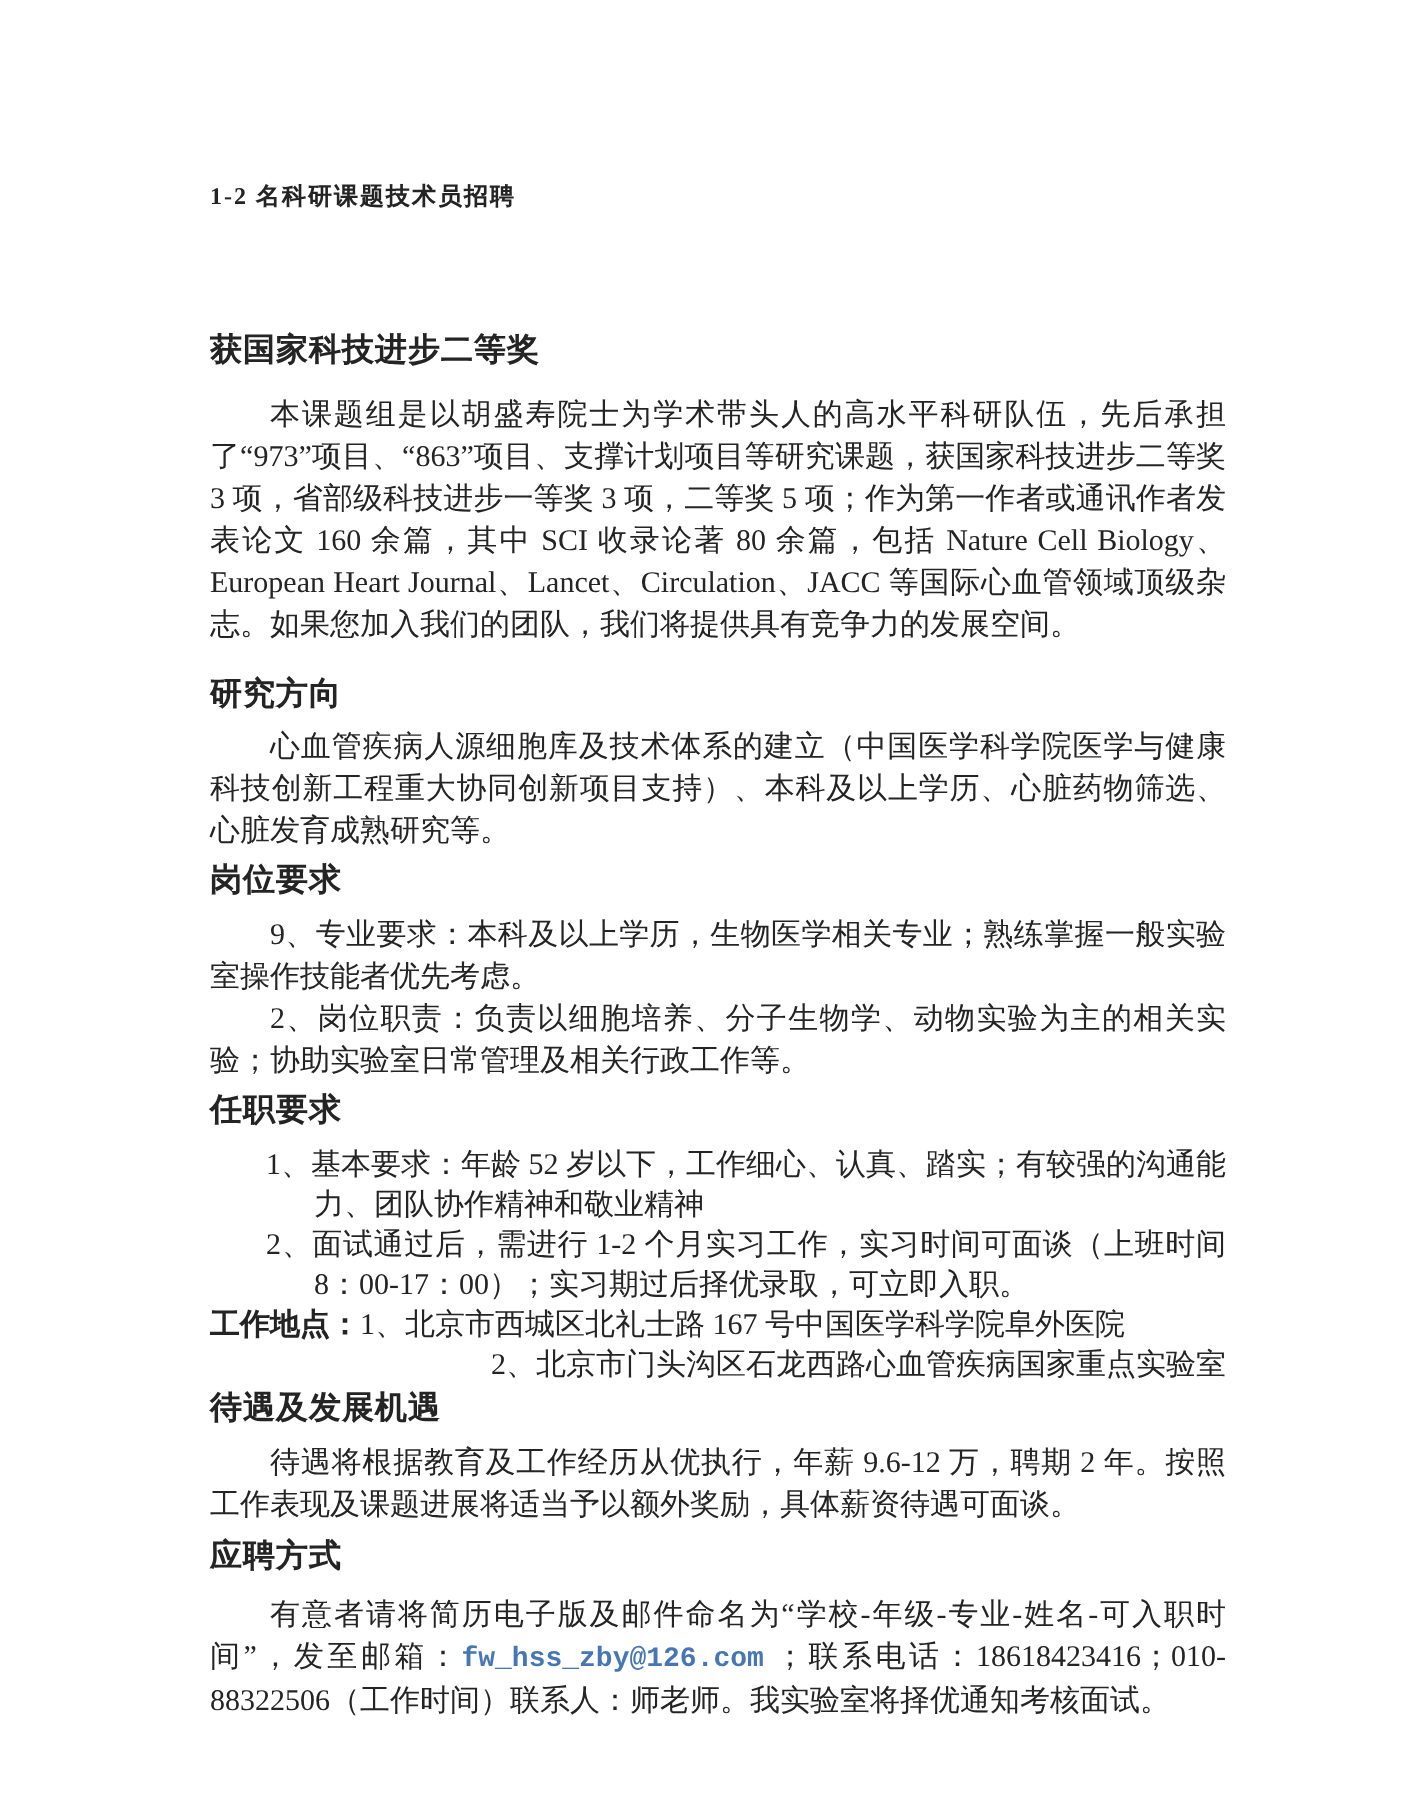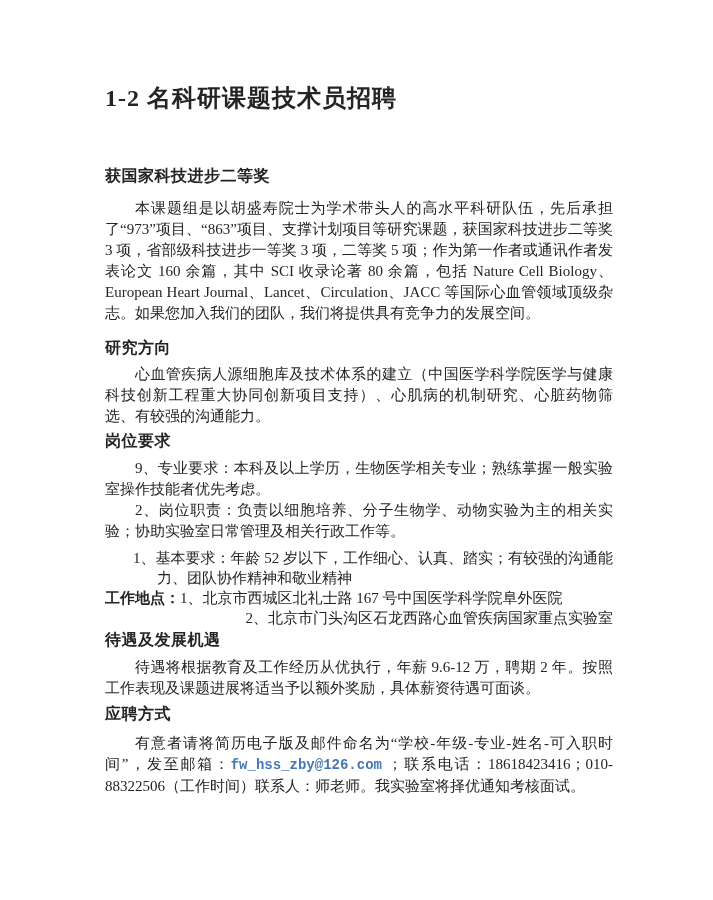--- a/index.html
+++ b/index.html
@@ -8,21 +8,21 @@
     width:713px; height:900px;
     background:#ffffff;
     box-sizing:border-box;
     padding:84px 100px 0 105px;
     font-family:"Liberation Serif","DejaVu Serif",serif;
     color:#242424;
     overflow:hidden;
   }
   .doc-title {
     margin:0;
-    font-size:24px;
+    font-size:12px;
     line-height:28px;
     font-weight:bold;
     letter-spacing:1px;
   }
   .sec-heading {
     margin:0;
     font-size:16px;
     line-height:22px;
     font-weight:bold;
     letter-spacing:0.5px;
@@ -81,28 +81,30 @@
 <body>
 
 <div class="page" style="color: rgb(36, 36, 36); background: rgb(255, 255, 255);">
 
   <h1 class="doc-title">1-2 名科研课题技术员招聘</h1>
 
   <h2 class="sec-heading mt-h-info">获国家科技进步二等奖</h2>
   <p class="body-p indent mt-p-info">本课题组是以胡盛寿院士为学术带头人的高水平科研队伍，先后承担了“973”项目、“863”项目、支撑计划项目等研究课题，获国家科技进步二等奖 3 项，省部级科技进步一等奖 3 项，二等奖 5 项；作为第一作者或通讯作者发表论文 160 余篇，其中 SCI 收录论著 80 余篇，包括 Nature Cell Biology、European Heart Journal、Lancet、Circulation、JACC 等国际心血管领域顶级杂志。如果您加入我们的团队，我们将提供具有竞争力的发展空间。</p>
 
   <h2 class="sec-heading mt-h-research">研究方向</h2>
-  <p class="body-p indent mt-p-research">心血管疾病人源细胞库及技术体系的建立（中国医学科学院医学与健康科技创新工程重大协同创新项目支持）、心肌病的机制研究、心脏药物筛选、有较强的沟通能力。</p>
+  <p class="body-p indent mt-p-research">心血管疾病人源细胞库及技术体系的建立（中国医学科学院医学与健康科技创新工程重大协同创新项目支持）、本科及以上学历、心脏药物筛选、心脏发育成熟研究等。</p>
 
   <h2 class="sec-heading mt-h-require">岗位要求</h2>
   <p class="body-p indent mt-p-require">9、专业要求：本科及以上学历，生物医学相关专业；熟练掌握一般实验室操作技能者优先考虑。</p>
   <p class="body-p indent">2、岗位职责：负责以细胞培养、分子生物学、动物实验为主的相关实验；协助实验室日常管理及相关行政工作等。</p>
 
+  <h2 class="sec-heading mt-h-qual">任职要求</h2>
   <div class="mt-list-qual">
     <p class="qual-item"><span>1、</span><span>基本要求：年龄 52 岁以下，工作细心、认真、踏实；有较强的沟通能力、团队协作精神和敬业精神</span></p>
+    <p class="qual-item"><span>2、</span><span>面试通过后，需进行 1-2 个月实习工作，实习时间可面谈（上班时间 8：00-17：00）；实习期过后择优录取，可立即入职。</span></p>
   </div>
   <p class="loc-line"><span class="loc-label">工作地点：</span><span>1、北京市西城区北礼士路 167 号中国医学科学院阜外医院</span></p>
   <p class="loc-line-2">2、北京市门头沟区石龙西路心血管疾病国家重点实验室</p>
 
   <h2 class="sec-heading mt-h-benefit">待遇及发展机遇</h2>
   <p class="body-p indent mt-p-benefit">待遇将根据教育及工作经历从优执行，年薪 9.6-12 万，聘期 2 年。按照工作表现及课题进展将适当予以额外奖励，具体薪资待遇可面谈。</p>
 
   <h2 class="sec-heading mt-h-apply">应聘方式</h2>
   <p class="body-p indent mt-p-apply"><span>有意者请将简历电子版及邮件命名为“学校-年级-专业-姓名-可入职时间”，发至邮箱：</span><a class="email-link" style="color: rgb(70, 119, 180); font-weight: bold;">fw_hss_zby@126.com</a><span> ；联系电话：18618423416；010-88322506（工作时间）联系人：师老师。我实验室将择优通知考核面试。</span></p>
 

